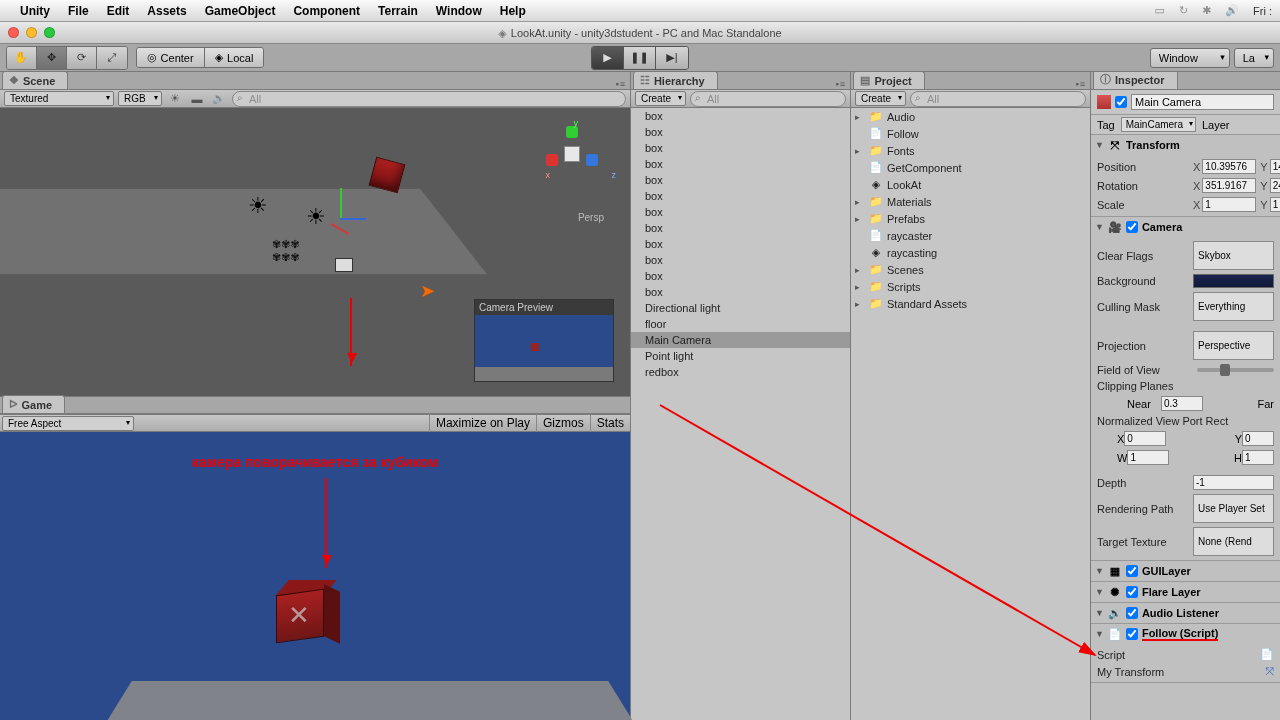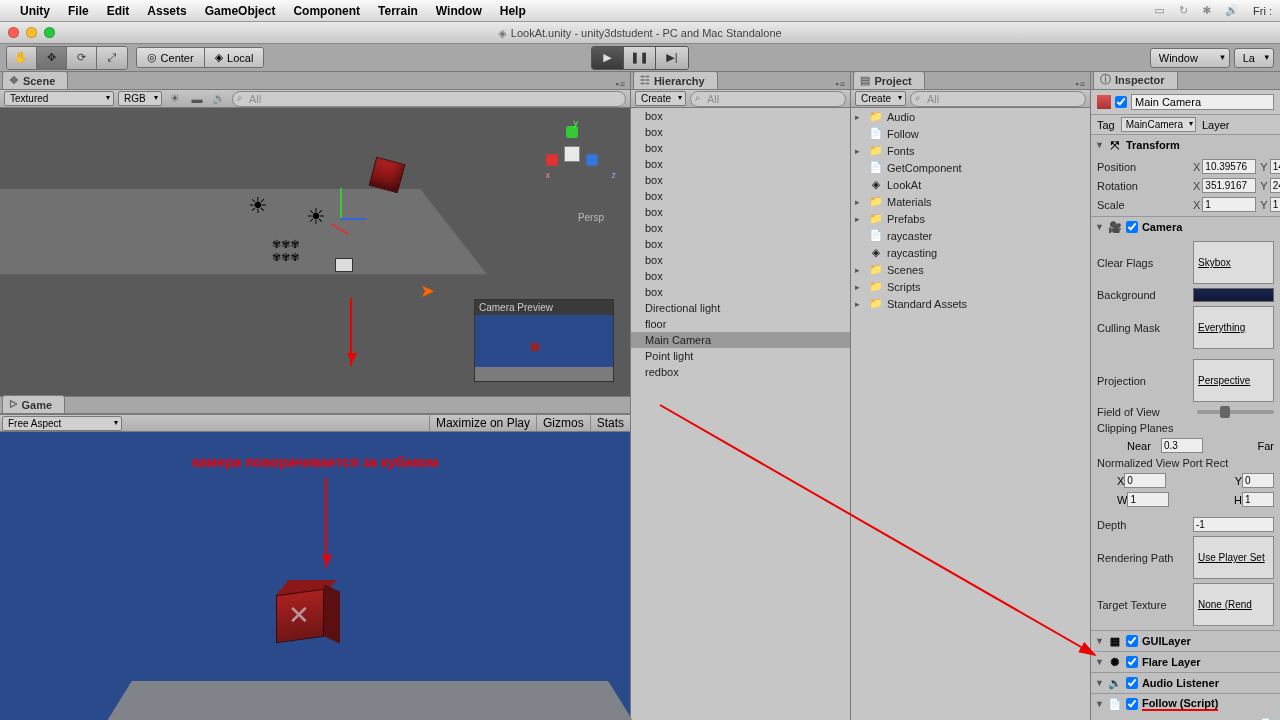--- a/index.html
+++ b/index.html
@@ -125,21 +125,21 @@
 .fld{display:flex; align-items:center; padding:2px 0;}
 .fld label{flex:0 0 96px; color:#222;}
 .fld .vals{display:flex; gap:4px; flex:1;}
 .fld .vals .xyz{display:flex; align-items:center; gap:2px;}
 .fld .vals .xyz span{color:#444;}
 .fld input, .vin{border:1px solid #888; background:#eee; padding:1px 2px; width:54px; font-size:10px;}
 .vin.sm{width:42px;}
 .vin.xs{width:32px;}
 .slider{flex:1; height:4px; background:#999; border-radius:2px; position:relative; margin-left:4px;}
 .slider::after{content:""; position:absolute; left:30%; top:-4px; width:10px; height:12px; background:#666; border-radius:2px;}
-.drop-v{border:1px solid #888; background:#ddd; padding:15px 4px; font-size:10px; flex:1; position:relative;text-decoration:underline;}
+.drop-v{border:1px solid #888; background:#ddd; padding:8px 4px; font-size:10px; flex:1; position:relative;}
 .bg-swatch{flex:1; height:14px; background:linear-gradient(#1a2550,#101838); border:1px solid #666;}
 .chk{width:12px;height:12px;}
 .red-underline{border-bottom:2px solid #e00;}
 
 .big-red-arrow{position:absolute; pointer-events:none;}
 .big-red-arrow svg{overflow:visible;}
 </style>
 </head>
 <body>
 
@@ -255,21 +255,21 @@
       <div class="red-arrow" style="left:350px; top:190px; height:68px;"></div>
     </div>
 
     <div class="tabhdr gametab" style="border-top:1px solid #7a7a7a;">
       <div class="tab">
           <span class="ic">ᐅ</span>
           <span>Game</span>
         </div>
     </div>
     <div class="gamebar">
-      <div class="subdrop" style="width:120px;">Free Aspect</div>
+      <div class="subdrop" style="width:132px;">Free Aspect</div>
       <div class="r">
         <div>Maximize on Play</div>
         <div>Gizmos</div>
         <div>Stats</div>
       </div>
     </div>
     <div class="gameview">
       <div class="floor3d"></div>
       <div class="cube3d">
         <div class="f3"></div>

